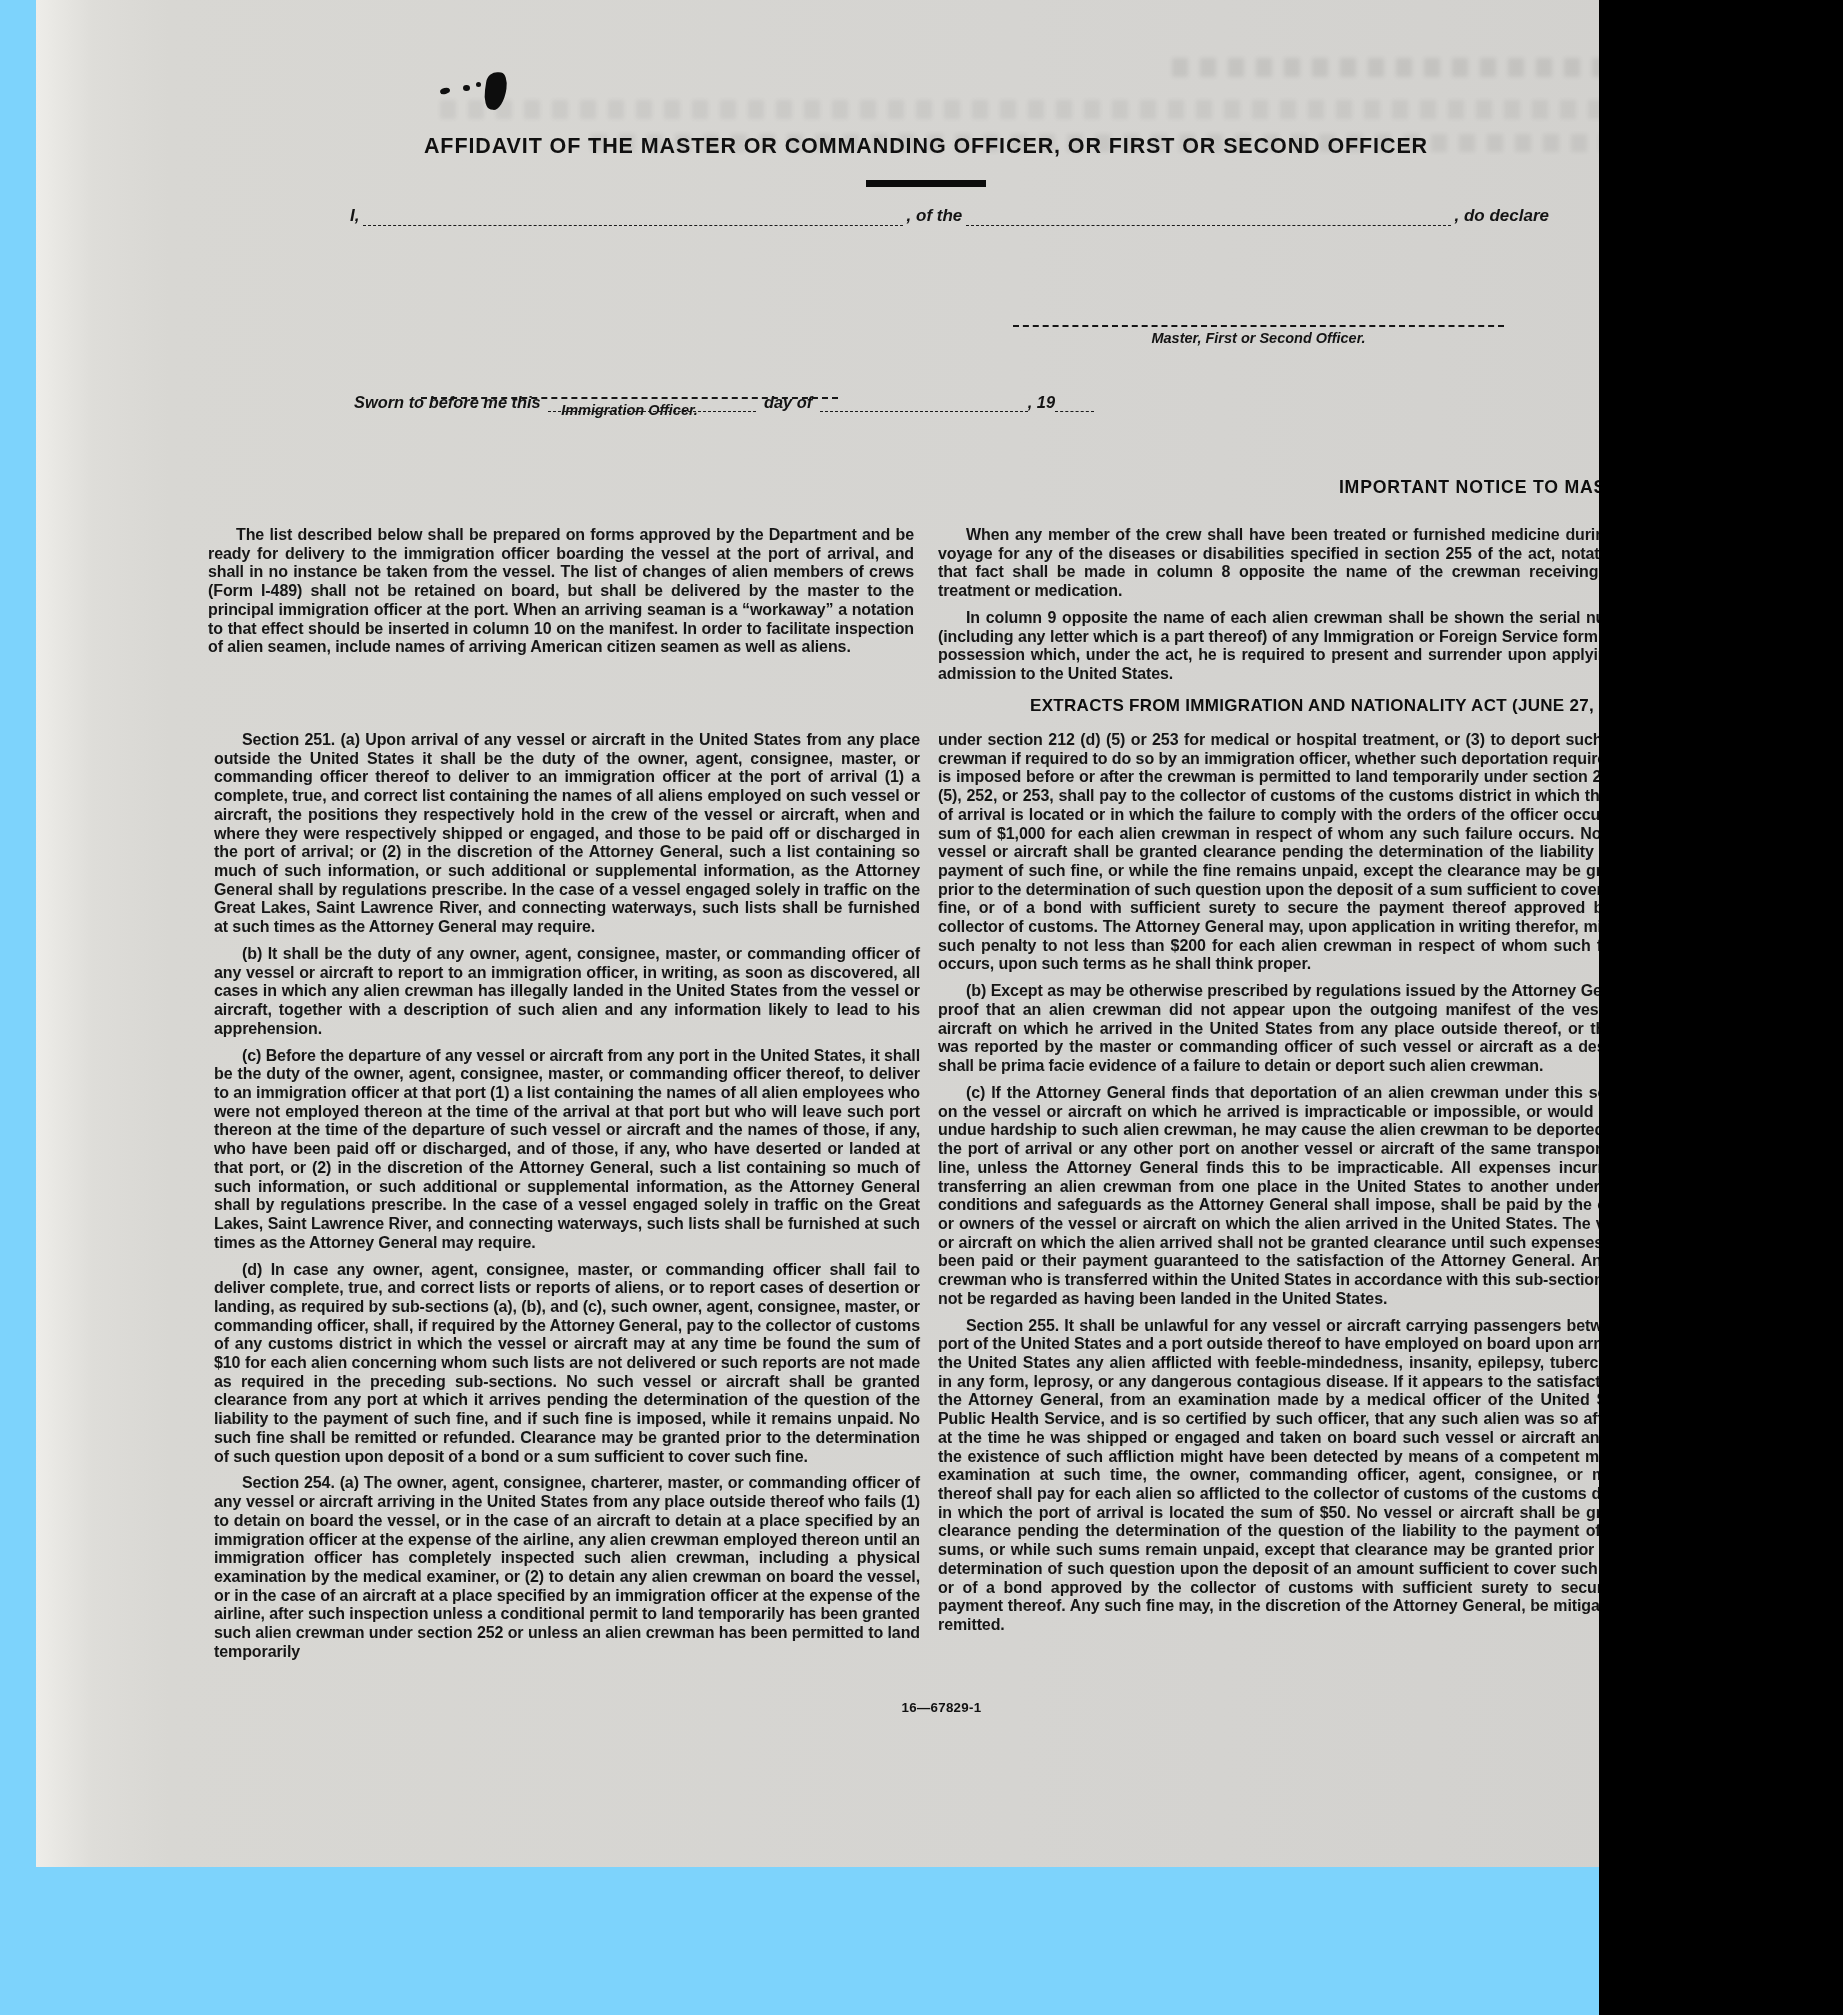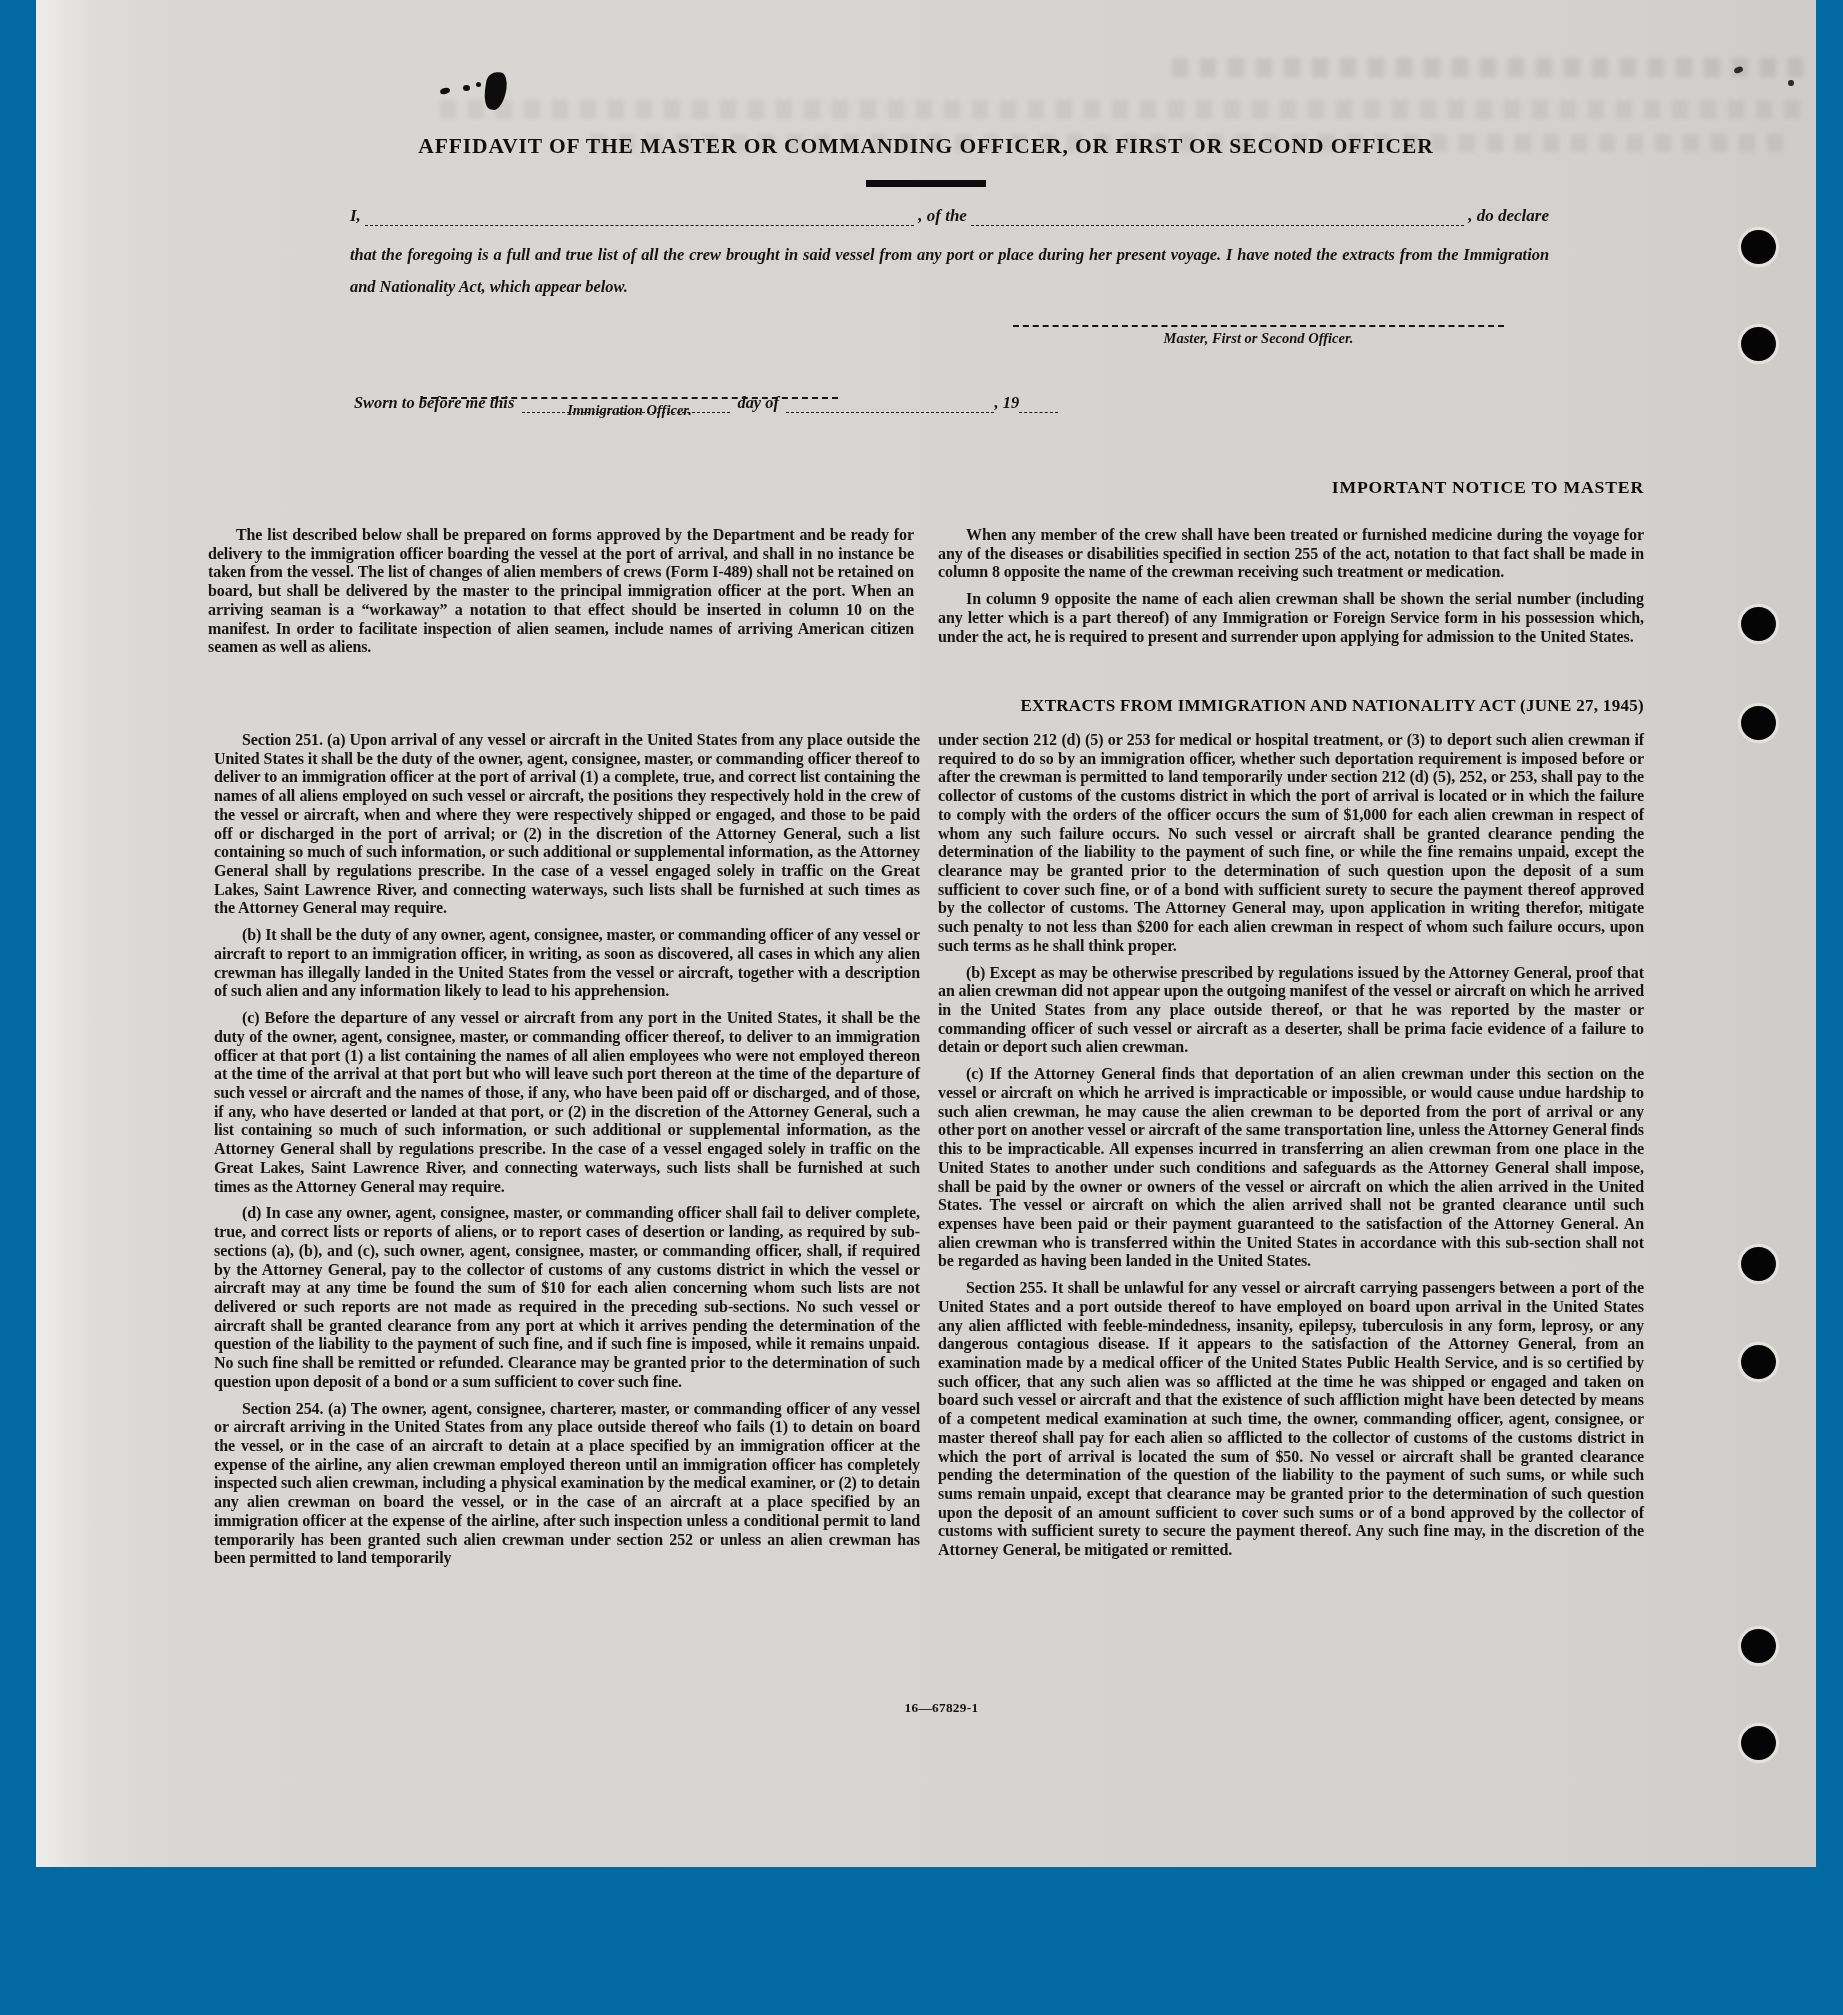--- a/index.html
+++ b/index.html
@@ -1,19 +1,19 @@
 <!DOCTYPE html>
 <html style="font-size:10px"><head>
 <meta charset="utf-8">
 <style>
   html,body { margin:0; padding:0; background:#000; }
   .page {
-    position:relative; width:1843px; height:2015px; overflow:hidden;
-    background:#0369a1;
-    font-family:Liberation Serif, serif;
+    position:relative; width:1599px; height:2015px; overflow:hidden;
+    background:#7dd3fc;
+    font-family:Liberation Sans, sans-serif;
   }
   .paper {
     position:absolute; left:36px; top:0; width:1780px; height:1867px;
     background:linear-gradient(90deg,#eeede9 0px,#deddd9 57px,#d8d7d3 133px,#d5d4d1 55%,#d2d1ce 90%,#cdccc9 100%);
   }
   .content { position:absolute; left:172px; top:0; width:1436px; }
 
   .doc-title {
     position:absolute; top:134px; left:0; width:100%; margin:0;
     text-align:center; font-size:21.5px; font-weight:bold; letter-spacing:0.9px;
@@ -123,21 +123,20 @@
       <div class="title-rule"></div>
 
       <div class="affidavit">
         <div class="aff-line1">
           <span>I,</span>
           <span class="fill fill-1"></span>
           <span>, of the</span>
           <span class="fill fill-2"></span>
           <span>, do declare</span>
         </div>
-        <div class="aff-body">that the foregoing is a full and true list of all the crew brought in said vessel from any port or place during her present voyage.  I have noted the extracts from the Immigration and Nationality Act, which appear below.</div>
       </div>
 
       <div class="master-sig">
         <div class="sig-line"></div>
         <div class="sig-caption">Master, First or Second Officer.</div>
       </div>
 
       <div class="sworn">
         <span>Sworn to before me this</span>
         <span class="fill sworn-fill1"></span>

